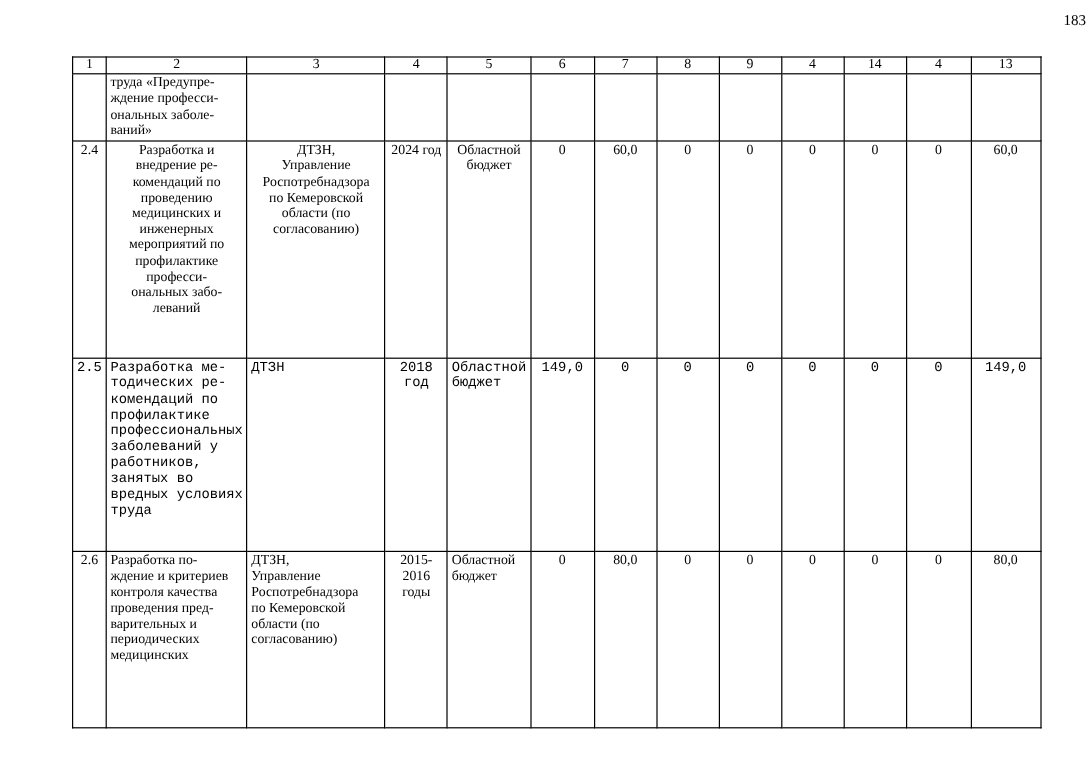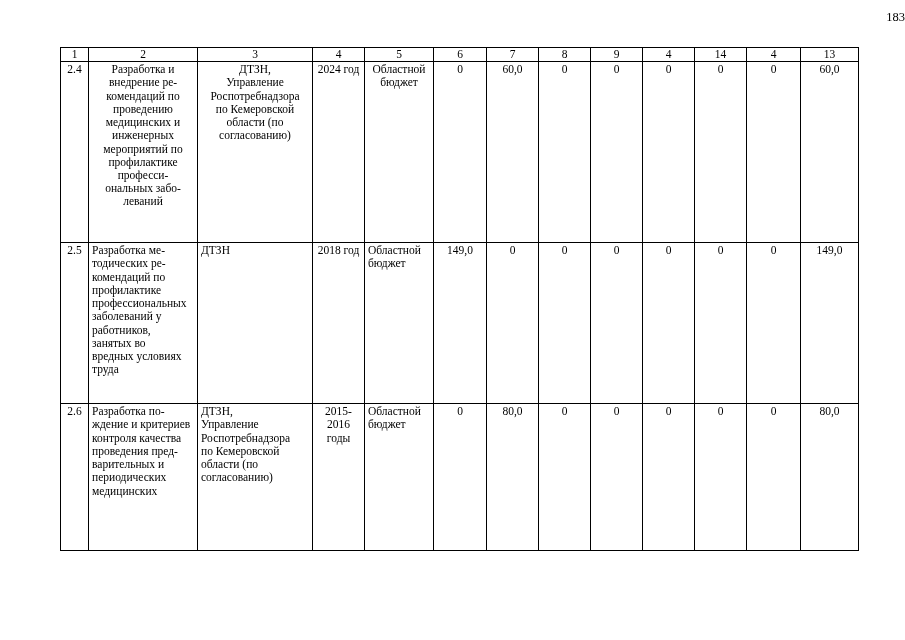--- a/index.html
+++ b/index.html
@@ -27,21 +27,21 @@
   tr.header-row td{
     text-align:center;
     height:13px;
     padding:0 2px;
     white-space:nowrap;
   }
   .a-c{text-align:center;}
   .a-l{text-align:left;}
   tr.row-a  td{height:52px;}
   tr.row-24 td{height:178px;text-align:center;}
-  tr.row-25 td{height:158px;}
+  tr.row-25 td{height:158px;font-family:Liberation Mono, monospace;}
   tr.row-26 td{height:144px;}
 </style>
 </head>
 <body>
 
 <div class="page">
 
   <div class="page-number">183</div>
 
   <table class="grid">
@@ -71,20 +71,38 @@
       <td>6</td>
       <td>7</td>
       <td>8</td>
       <td>9</td>
       <td>4</td>
       <td>14</td>
       <td>4</td>
       <td>13</td>
     </tr>
 
+    <tr class="row-a">
+      <td class="a-c"></td>
+      <td class="a-l">труда «Предупре-
+ждение професси-
+ональных заболе-
+ваний»</td>
+      <td class="a-l"></td>
+      <td class="a-c"></td>
+      <td class="a-l"></td>
+      <td class="a-c"></td>
+      <td class="a-c"></td>
+      <td class="a-c"></td>
+      <td class="a-c"></td>
+      <td class="a-c"></td>
+      <td class="a-c"></td>
+      <td class="a-c"></td>
+      <td class="a-c"></td>
+    </tr>
 
     <tr class="row-24">
       <td class="a-c">2.4</td>
       <td class="a-l">Разработка и
 внедрение ре-
 комендаций по
 проведению
 медицинских и
 инженерных
 мероприятий по

